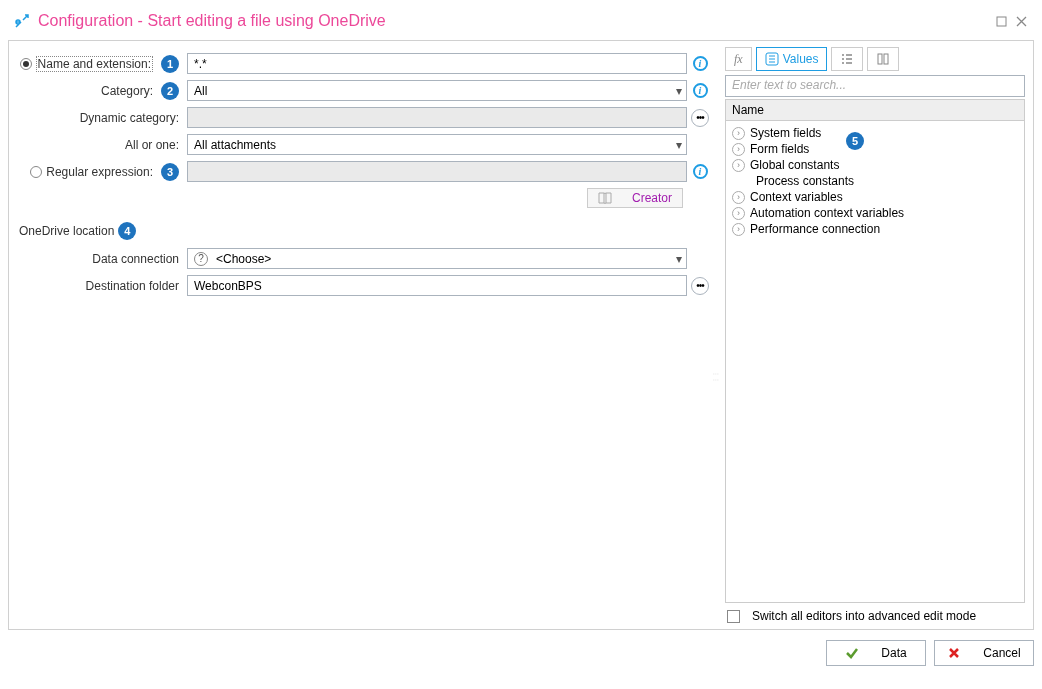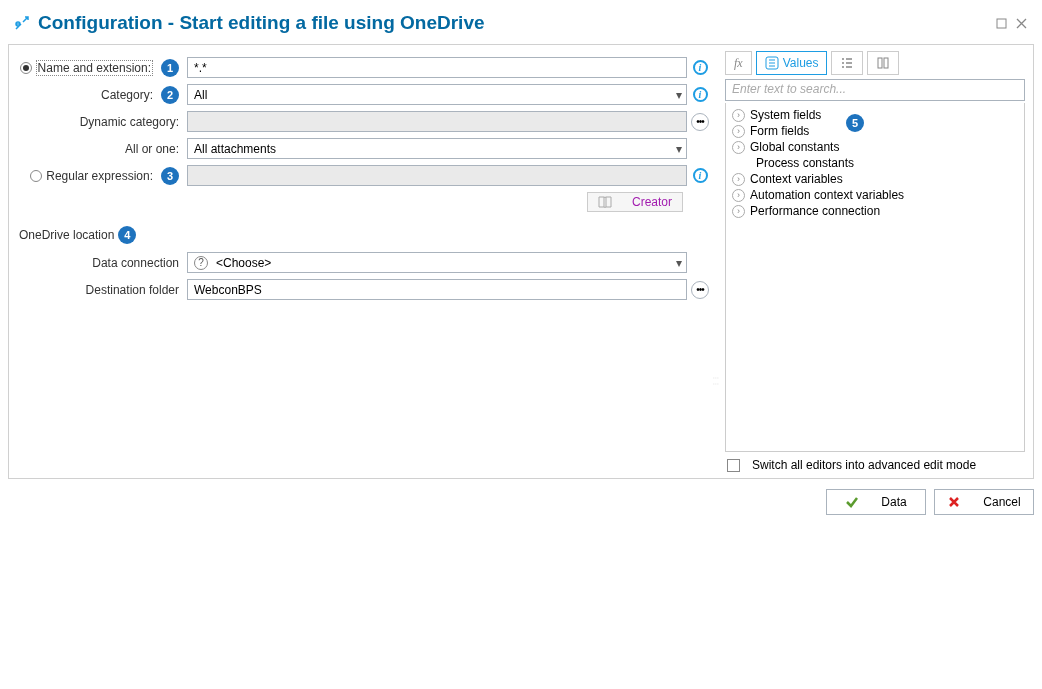--- a/index.html
+++ b/index.html
@@ -1,22 +1,22 @@
 <!DOCTYPE html>
 <html><head>
 <meta charset="utf-8">
 <style>
 *{margin:0;padding:0;box-sizing:border-box;font-family:"Segoe UI",Tahoma,sans-serif;font-size:12px}
 body{background:#fff;padding:8px;width:1042px;height:689px;position:relative}
 .titlebar{display:flex;align-items:center;padding:4px 6px 10px}
 .title-icon{width:16px;height:16px;margin-right:8px}
-.title-text{color:#0369a1;font-size:19px;font-weight:700}
+.title-text{color:#ec4899;font-size:16px;font-weight:400}
 .win-controls{margin-left:auto;display:flex;gap:6px;color:#888}
 .win-btn{width:14px;height:14px;display:flex;align-items:center;justify-content:center;cursor:pointer}
-.body-frame{border:1px solid #d0d0d0;display:flex;height:435px}
+.body-frame{border:1px solid #d0d0d0;display:flex;height:590px}
 .left-pane{flex:1;padding:12px 8px;position:relative}
 .form-row{display:flex;align-items:center;margin-bottom:6px}
 .label-col{width:170px;text-align:right;padding-right:8px;color:#333;display:flex;align-items:center;justify-content:flex-end;gap:4px}
 .radio{width:12px;height:12px;border:1px solid #888;border-radius:50%;display:inline-flex;align-items:center;justify-content:center;background:#fff}
 .radio.checked::after{content:"";width:6px;height:6px;background:#333;border-radius:50%}
 .badge{width:18px;height:18px;background:#1e73be;color:#fff;border-radius:50%;display:inline-flex;align-items:center;justify-content:center;font-size:11px;font-weight:bold;margin-left:4px}
 .input-col{flex:1;display:flex;align-items:center;gap:4px}
 .text-input{flex:1;height:21px;border:1px solid #aab3bd;padding:2px 6px;background:#fff}
 .text-input.disabled{background:#eaeaea;color:#888}
 .dropdown{flex:1;height:21px;border:1px solid #aab3bd;background:#fff;display:flex;align-items:center;justify-content:space-between;padding:0 4px 0 6px}
@@ -204,20 +204,21 @@
       </div>
       <div class="tab">
         <svg class="tab-icon" viewBox="0 0 14 14">
             <rect x="2" y="2" width="4" height="10" fill="none" stroke="#888"></rect>
             <rect x="8" y="2" width="4" height="10" fill="none" stroke="#888"></rect>
           </svg>
       </div>
     </div>
 
     <div class="search-box">Enter text to search...</div>
+    <div class="tree-header">Name</div>
     <div class="tree-body">
       <span class="badge tree-badge">5</span>
       <div class="tree-item">
           <span class="expand-icon">›</span>
           <span>System fields</span>
         </div>
       <div class="tree-item">
           <span class="expand-icon">›</span>
           <span>Form fields</span>
         </div>

